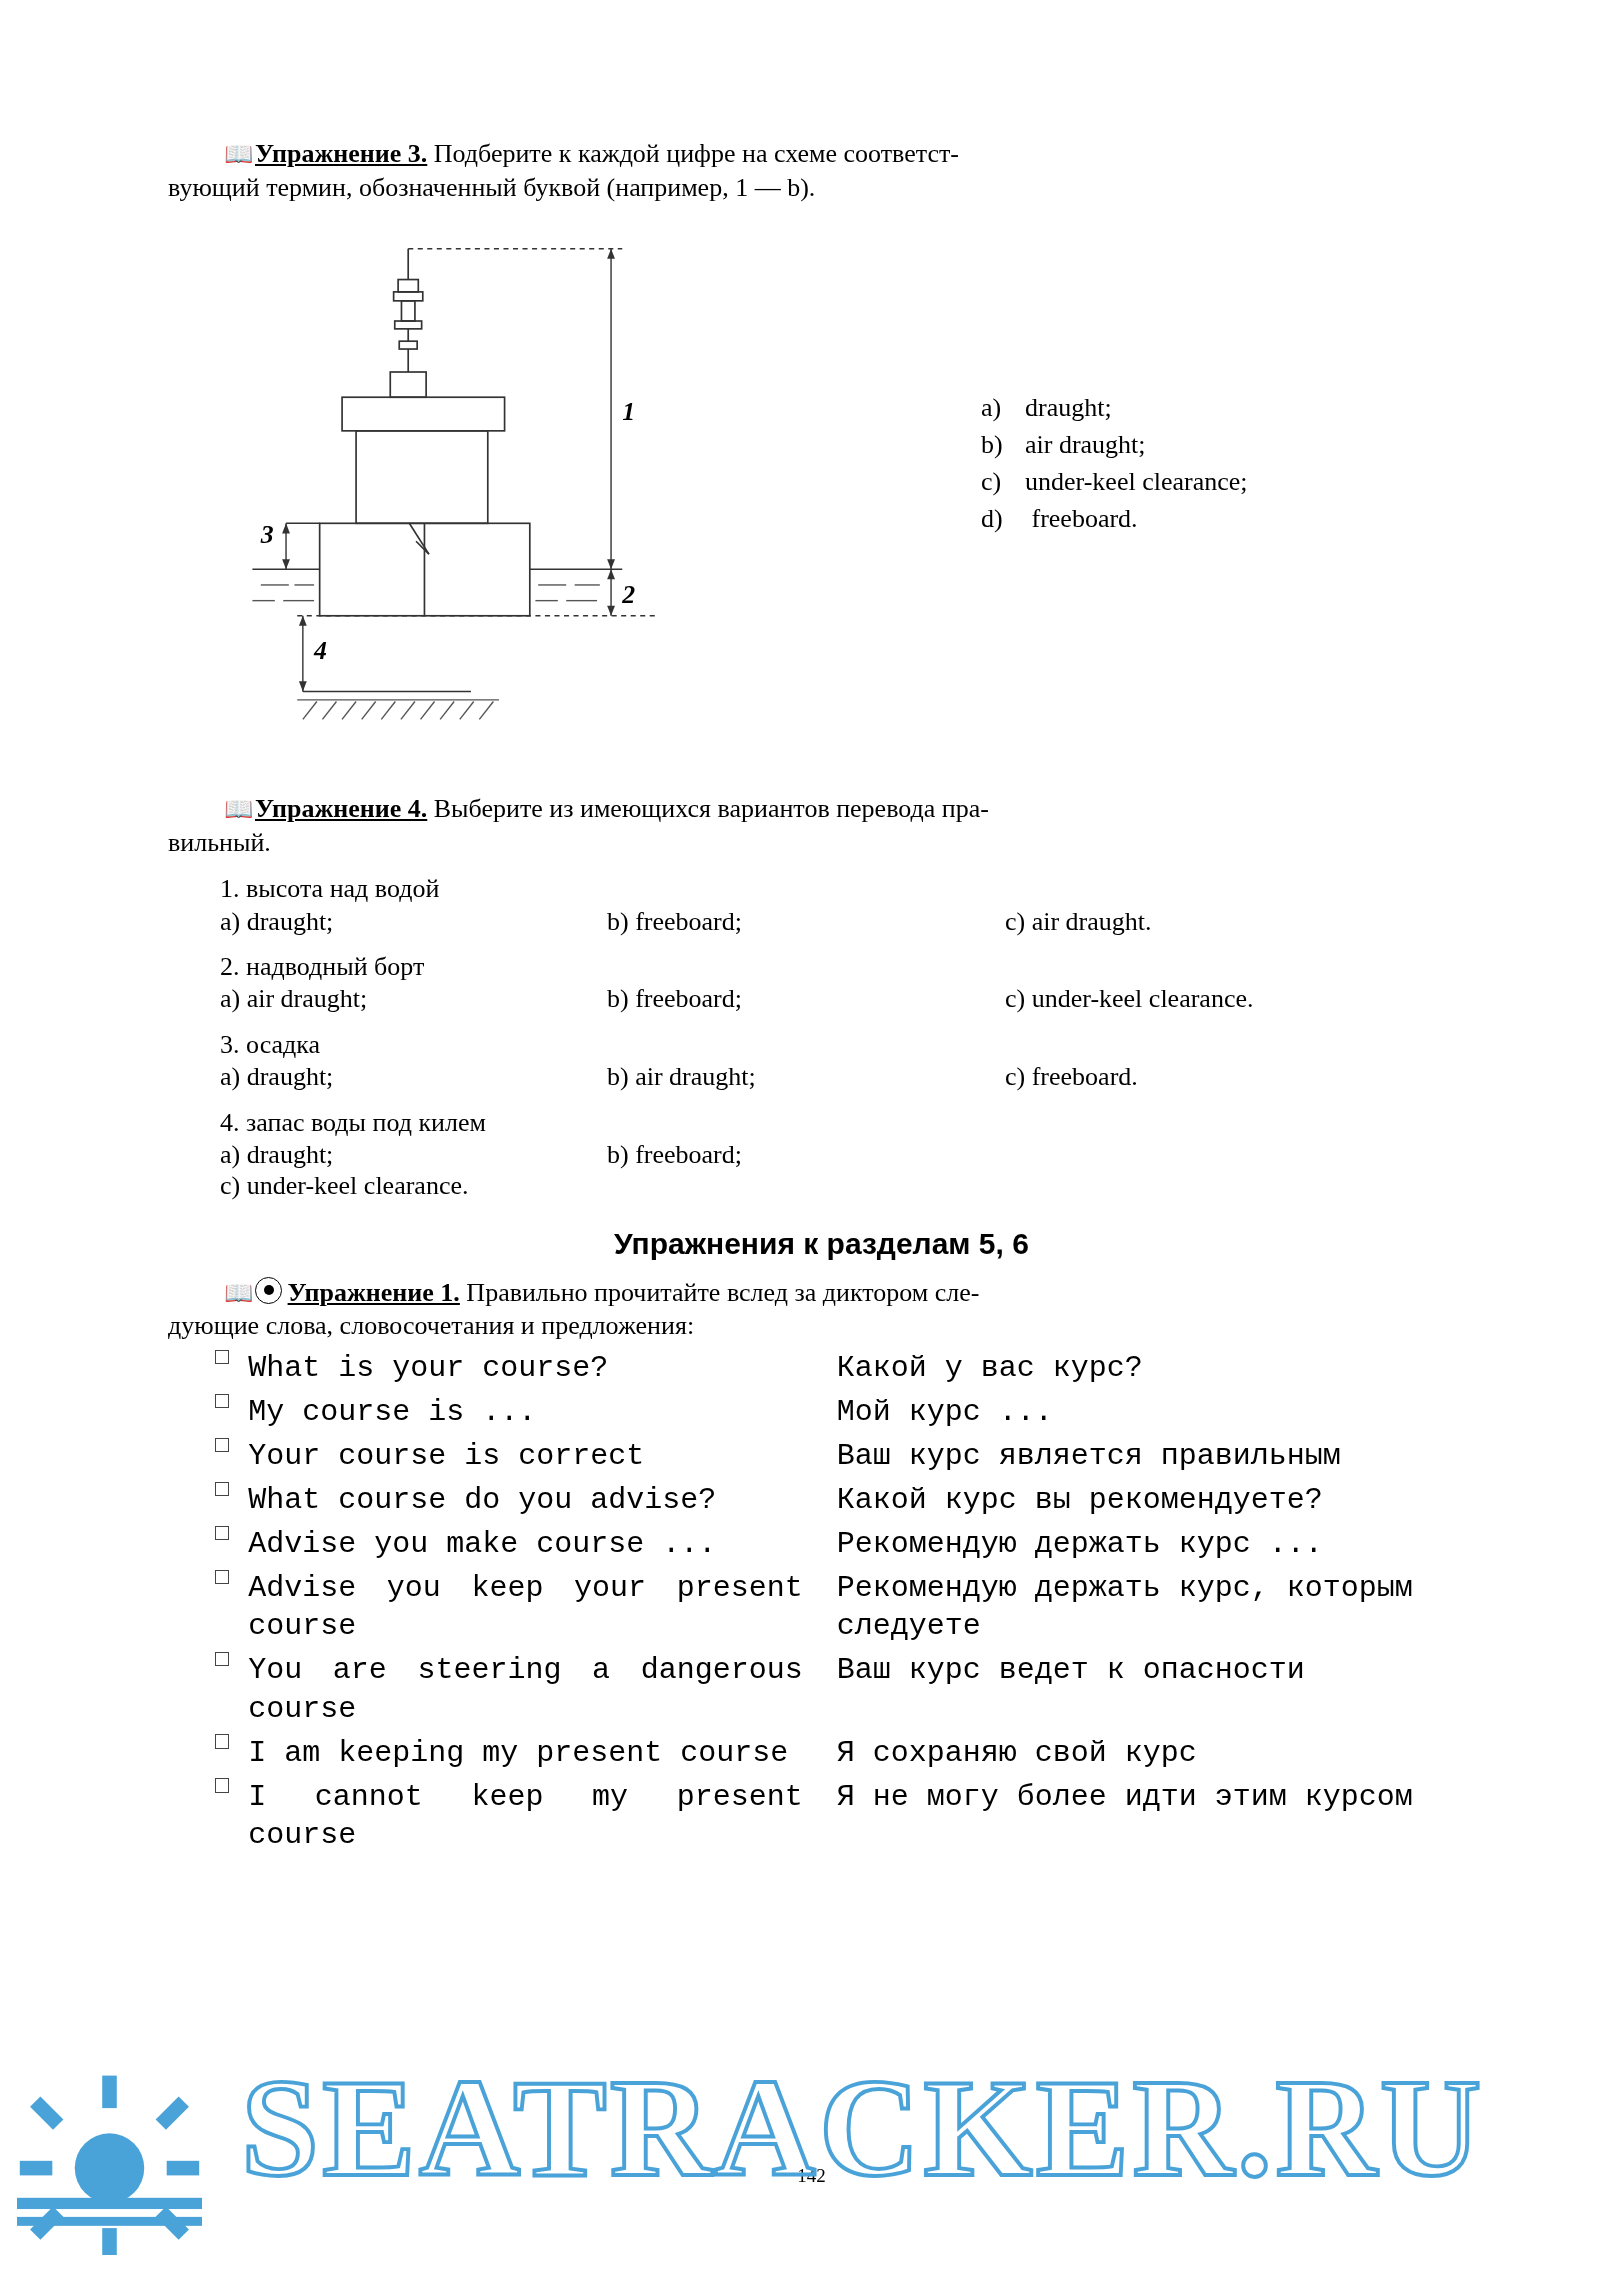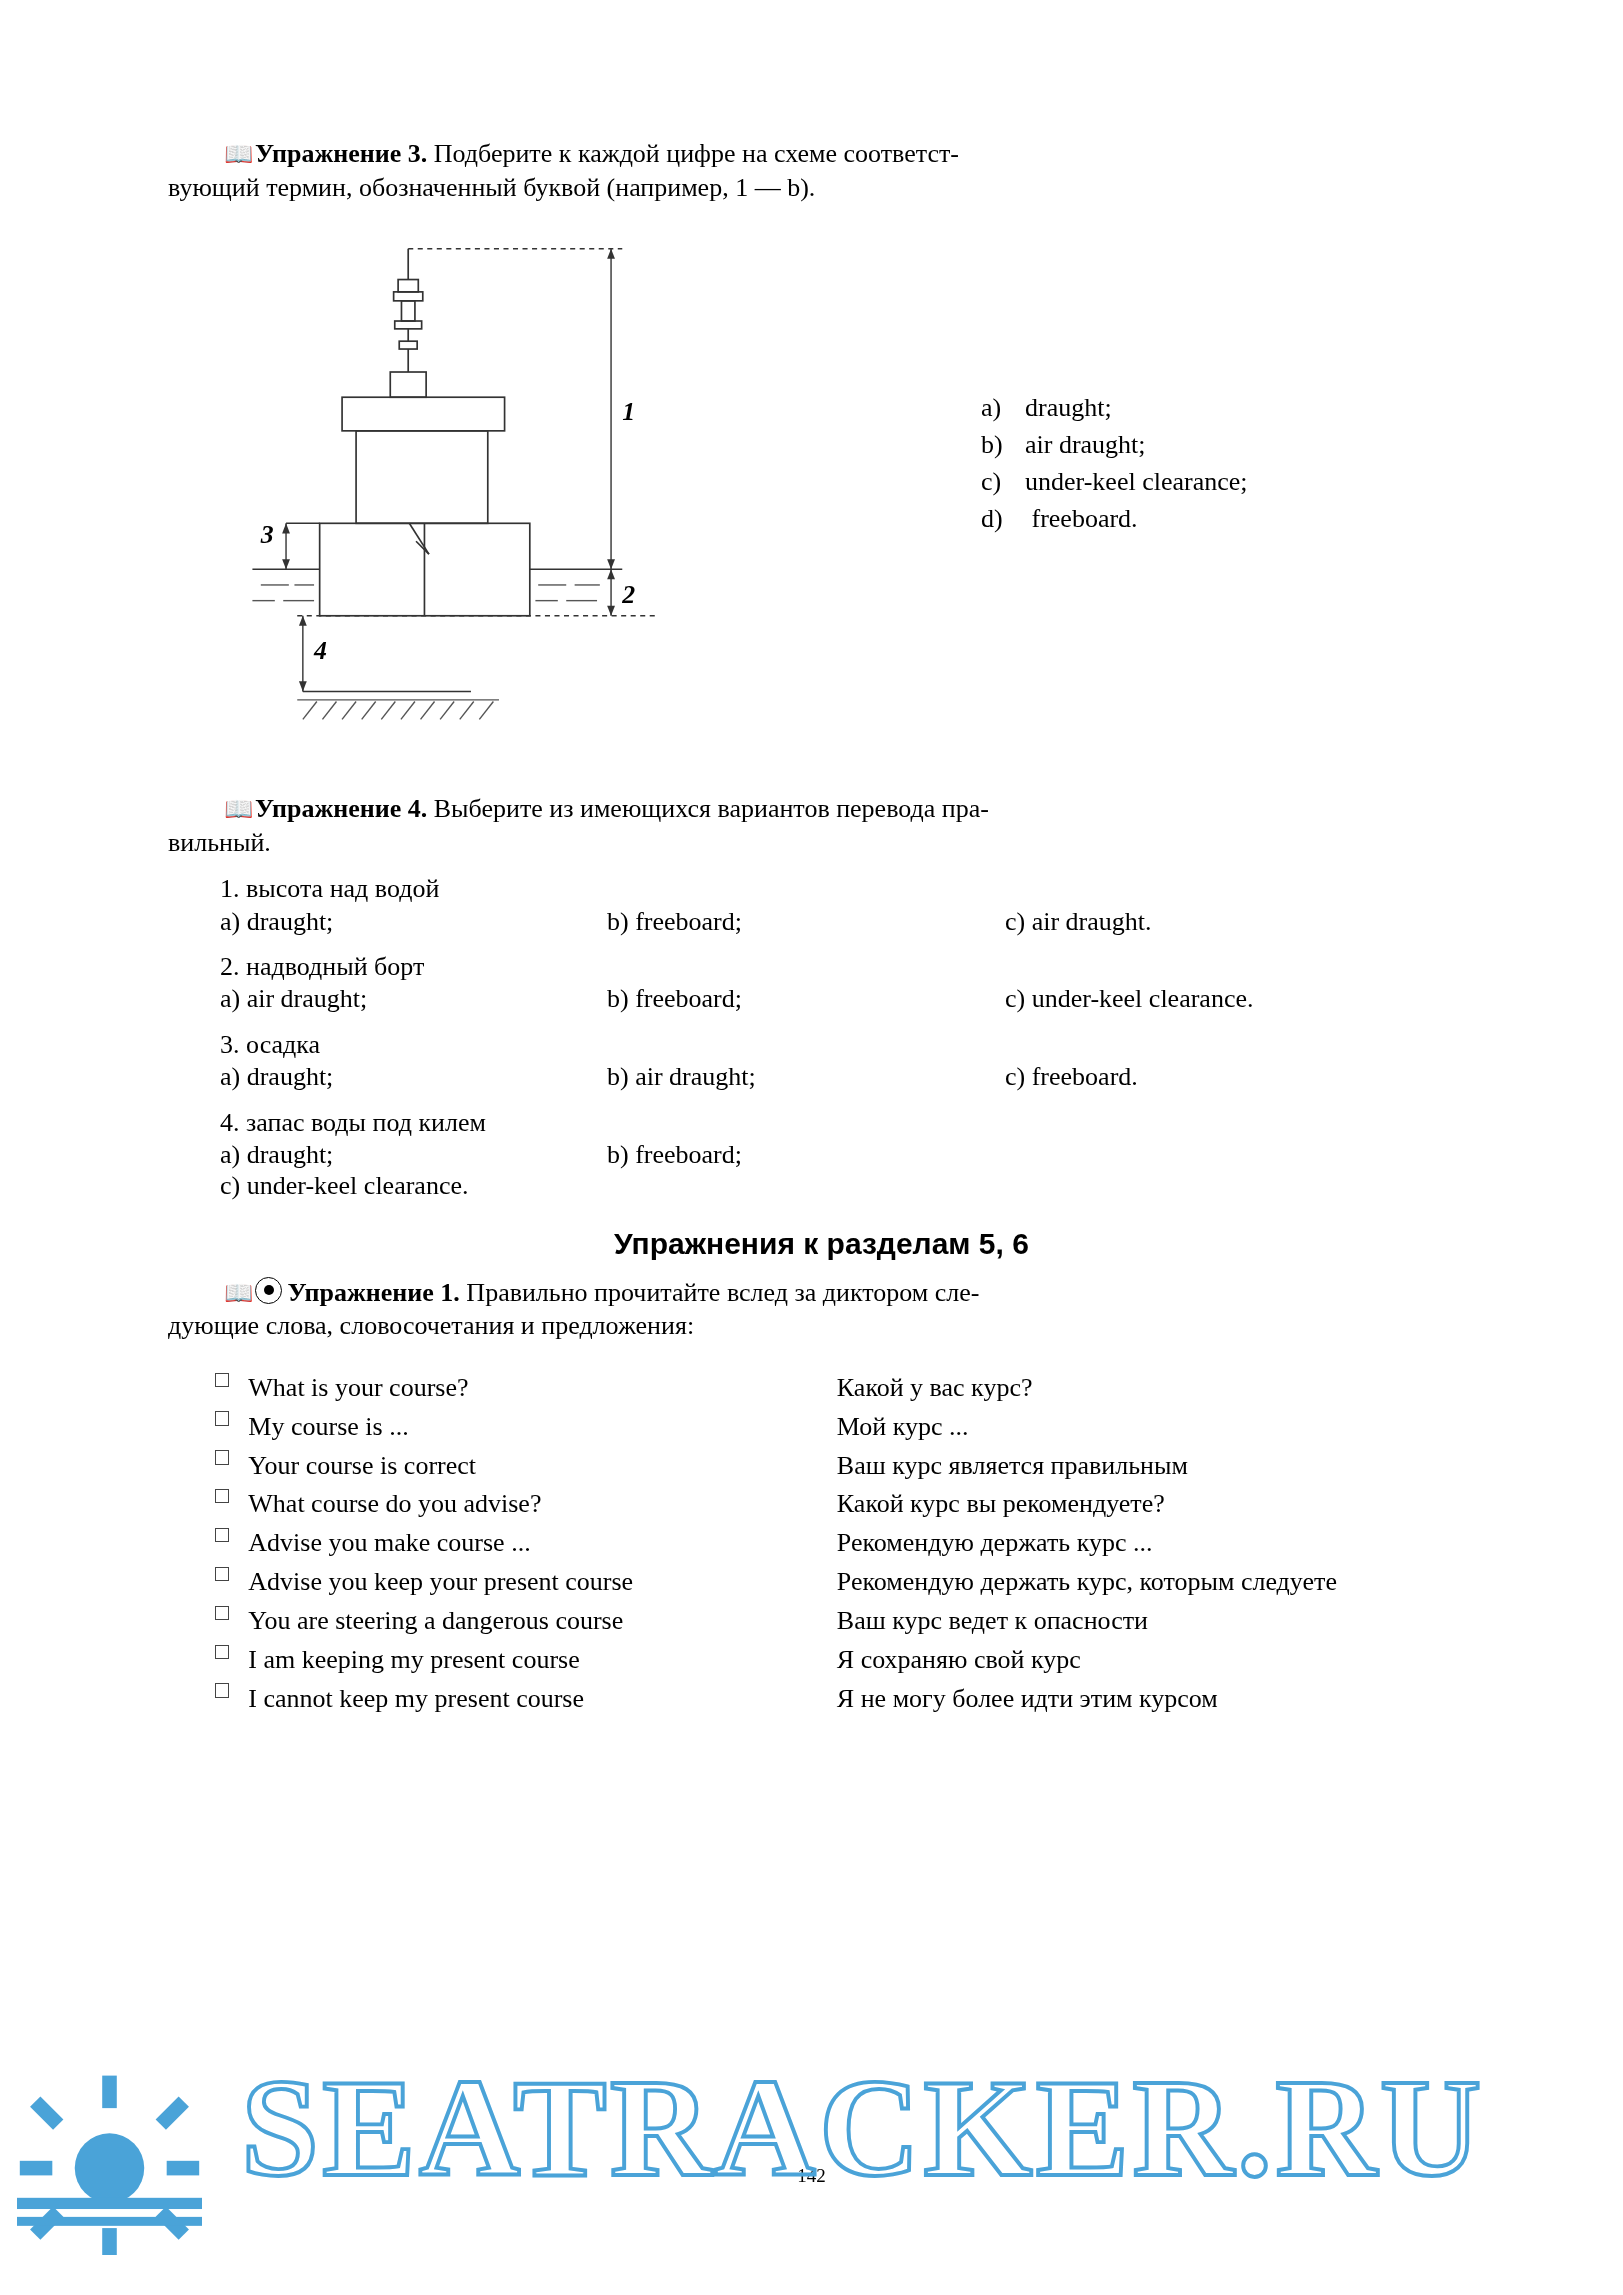--- a/index.html
+++ b/index.html
@@ -30,20 +30,21 @@
 
   
   .para {
     font-size: 26px;
     line-height: 1.30;
     text-align: justify;
     margin: 0;
   }
   .ex-head {
     font-weight: bold;
+    text-decoration: underline;
   }
   .ital {
   }
   .book-icon {
     display: inline-block;
     width: 31px;
     font-size: 23.6px;
     color: #111;
     vertical-align: baseline;
   }
@@ -127,24 +128,25 @@
     content: "";
     position: absolute;
     left: 50%; top: 50%;
     width: 10px; height: 10px;
     background: #000;
     border-radius: 50%;
     transform: translate(-50%,-50%);
   }
 
   .phr-table {
-    margin-top: 25px;
+    margin-top: 3px;
     width: 100%;
     border-collapse: collapse;
-    font-size: 26px;
+    font-size: 30px;
+    font-family: Liberation Mono, monospace;
   }
   .phr-table td {
     vertical-align: top;
     padding: 2.8px 0;
     line-height: 1.28;
   }
   .phr-table td.bullet {
     width: 62px;
     text-align: right;
     padding-right: 19px;

